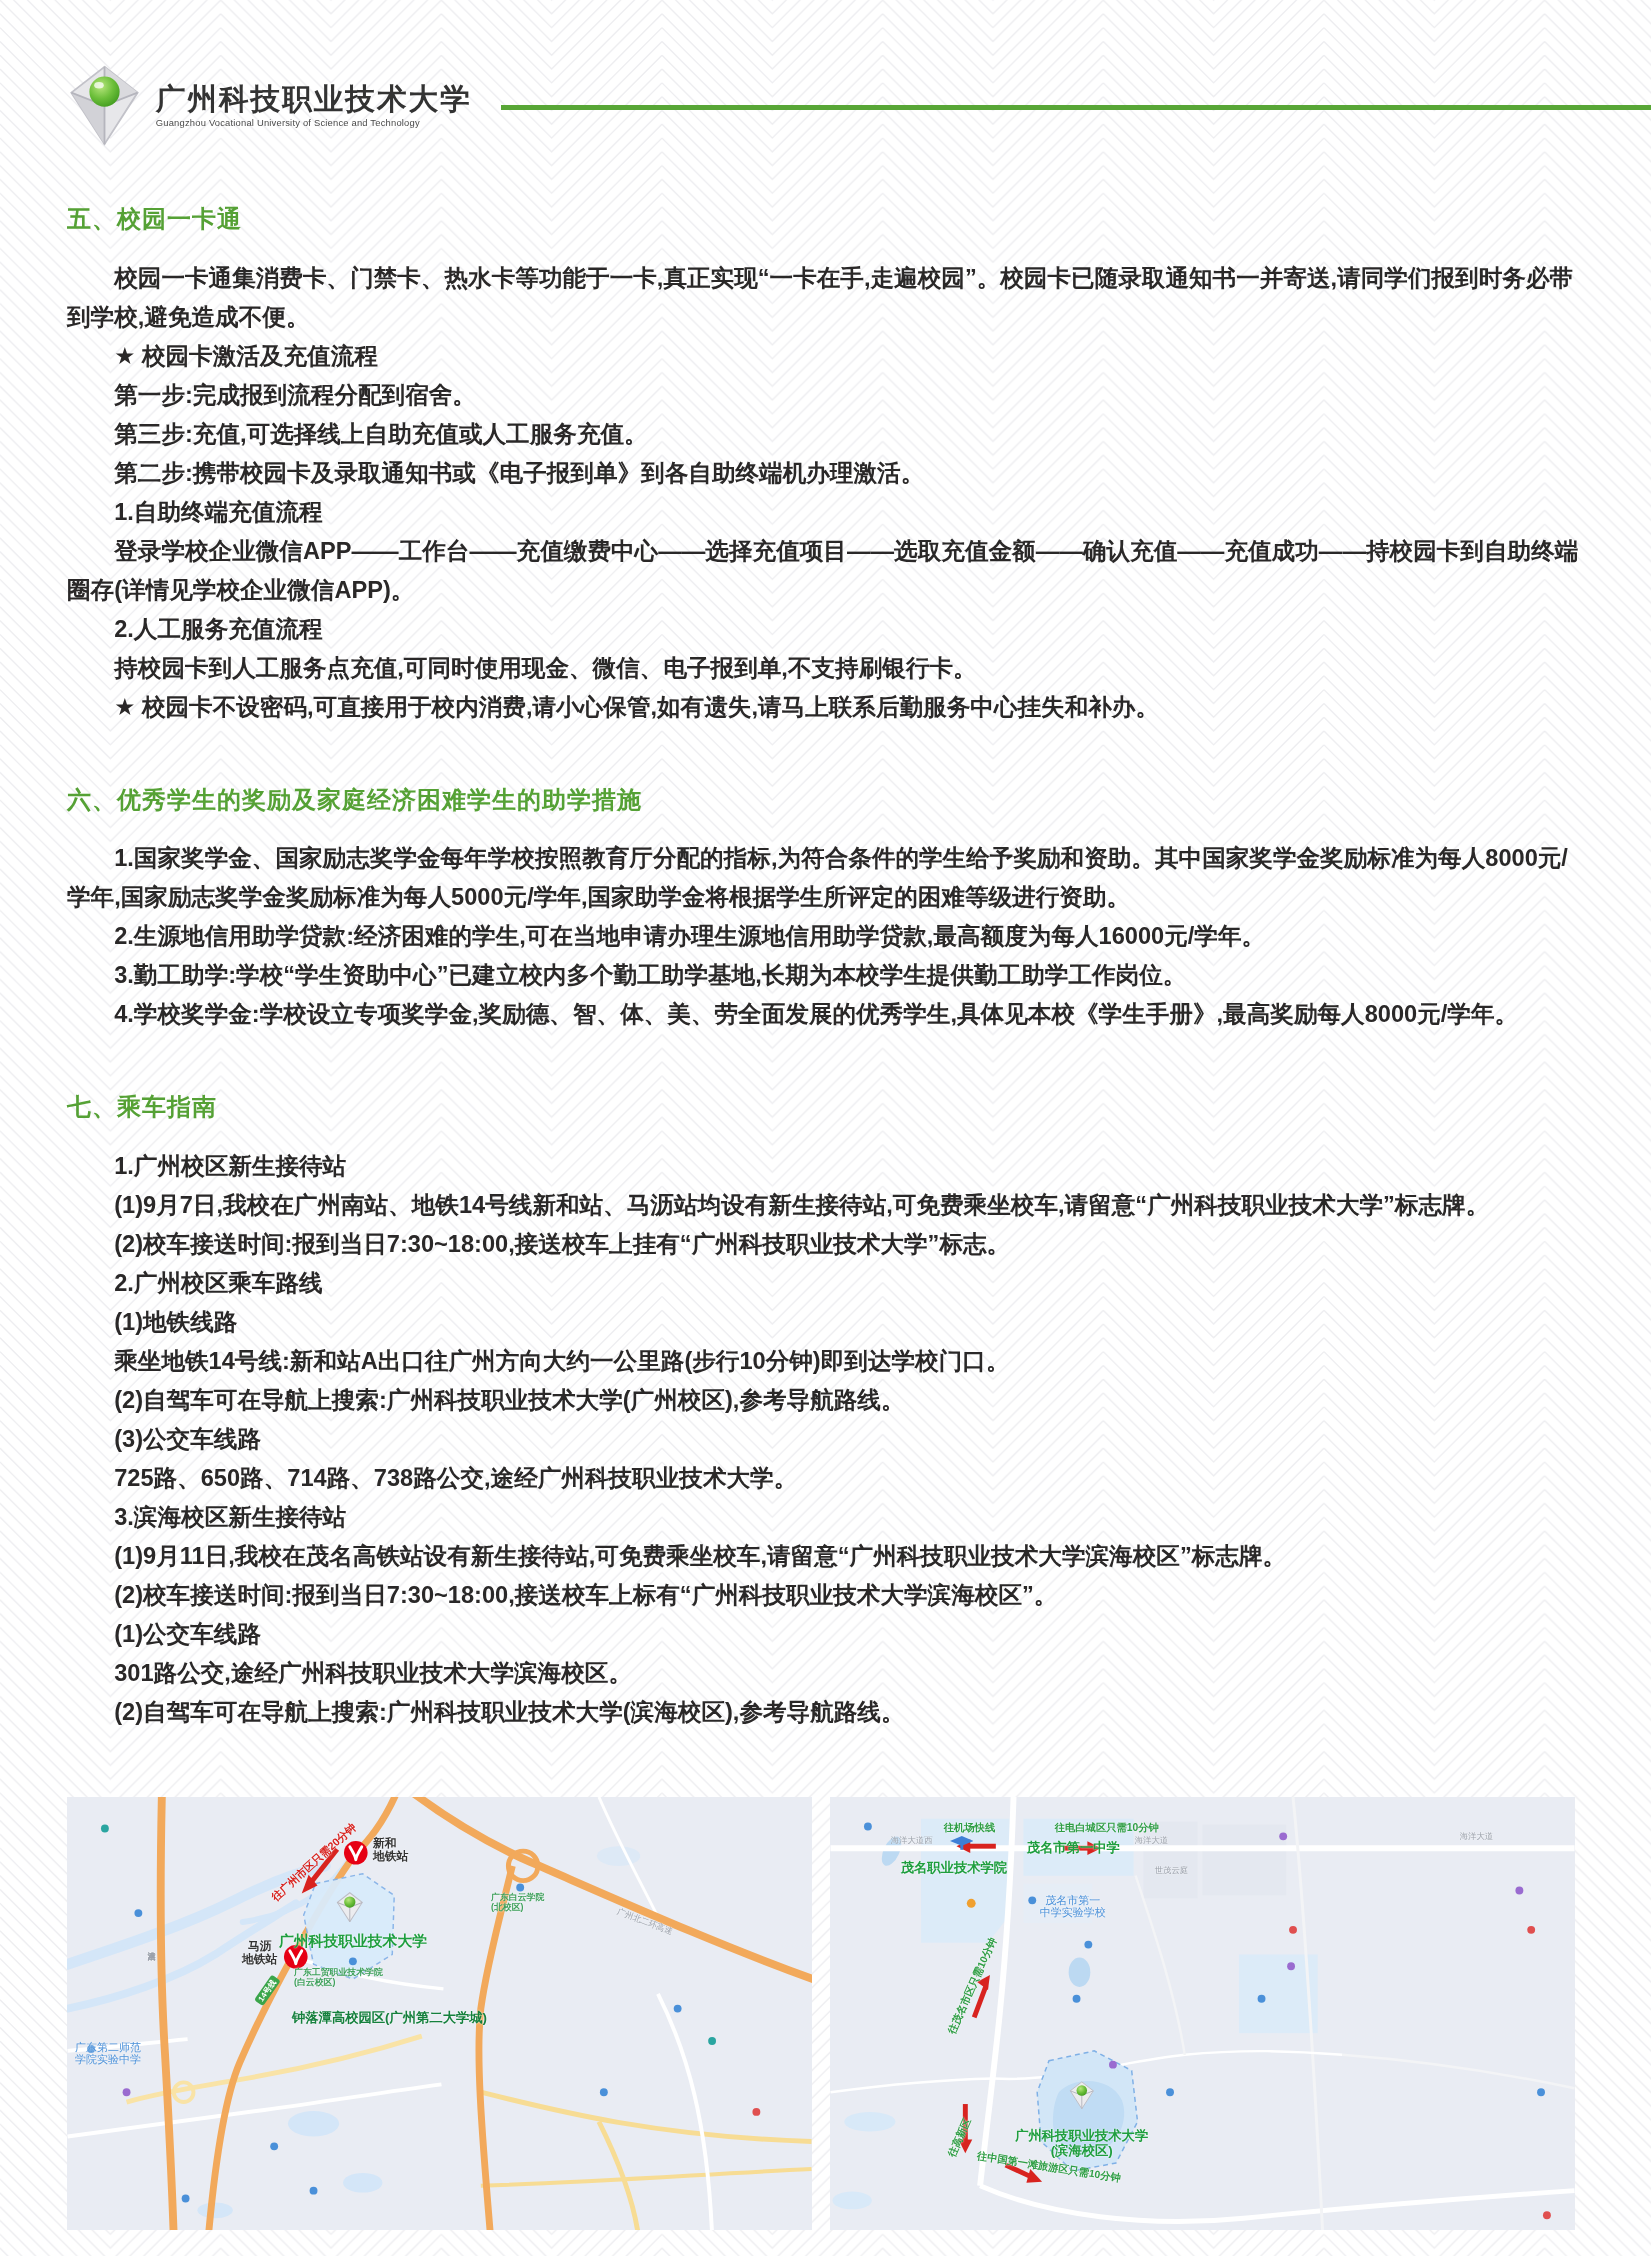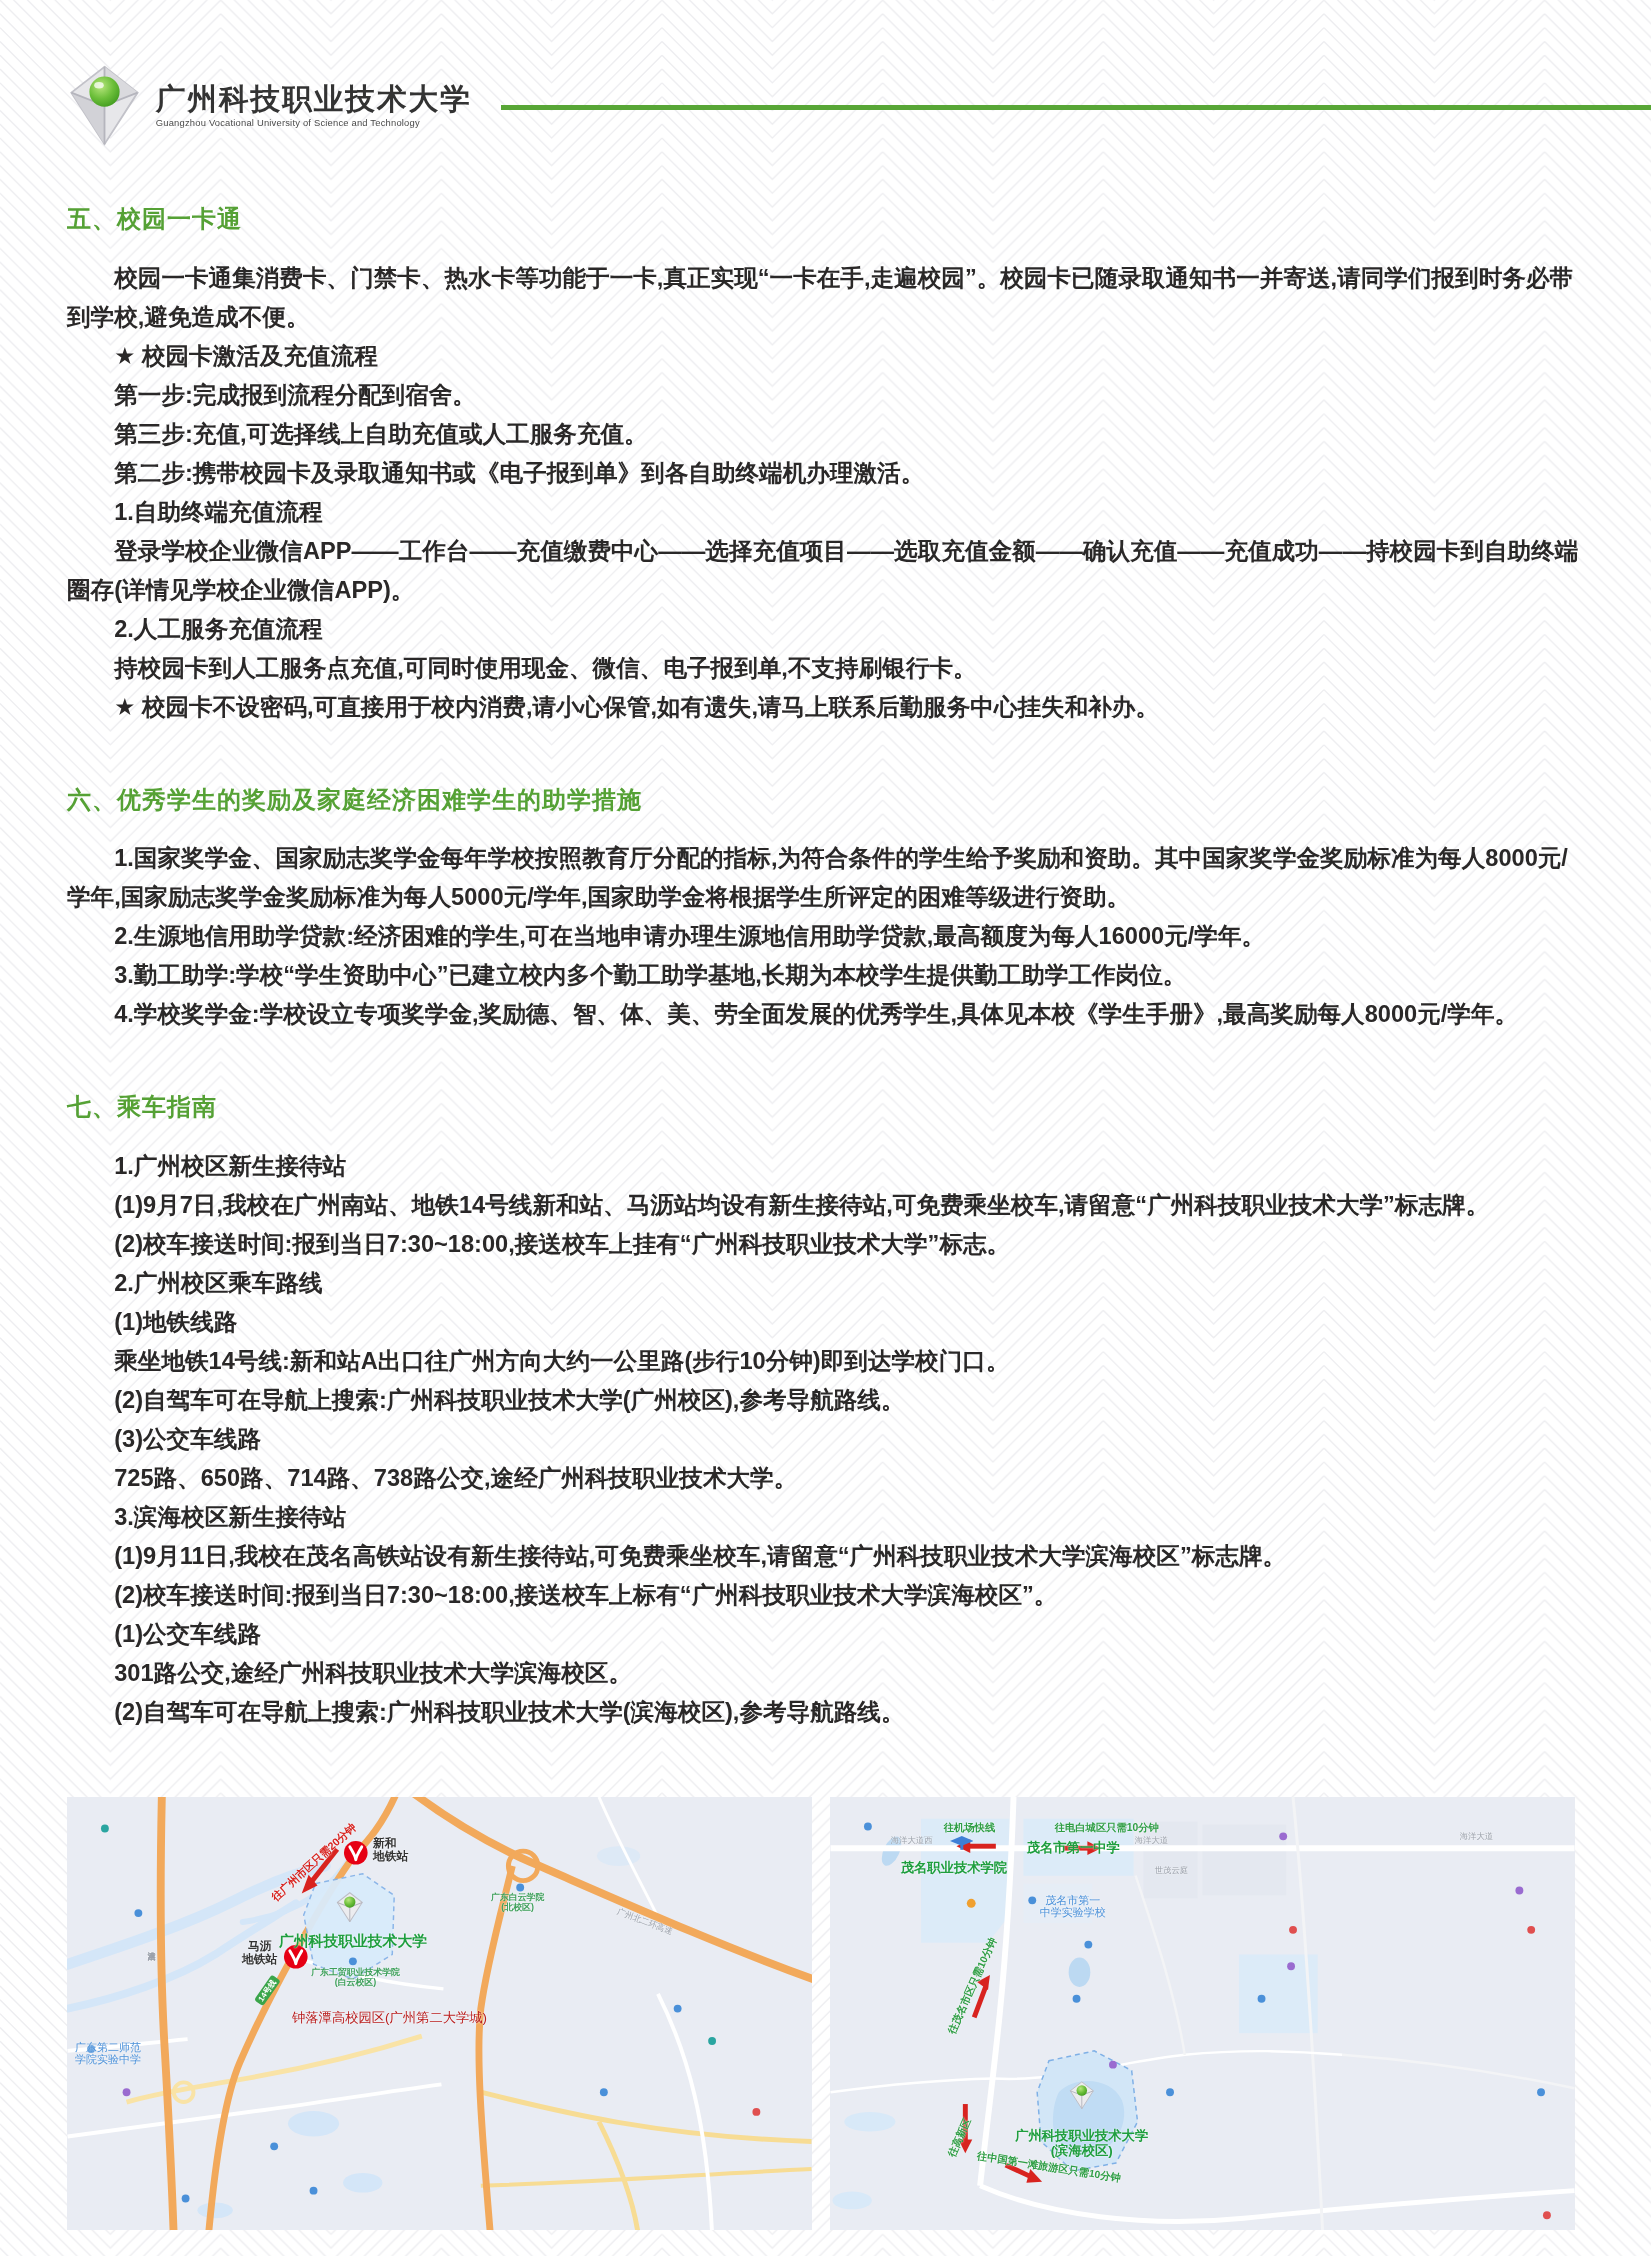--- a/index.html
+++ b/index.html
@@ -23,23 +23,23 @@
   h2.sec{font-size:24px;font-weight:700;color:#55a135;margin:57px 0 23.6px 0;letter-spacing:1px;}
   p.para{font-size:23.6px;font-weight:600;line-height:39px;margin:0;text-indent:2em;color:#2a2828;}
 
   
   .maps{display:flex;gap:17.7px;margin-top:65px;}
   .map{position:relative;width:745px;height:433px;background:#e9ecf3;overflow:hidden;flex:0 0 auto;}
   .map svg.base{position:absolute;left:0;top:0;}
   .mlabel{position:absolute;white-space:nowrap;line-height:1.15;}
   .lbl-green-big{font-size:14.8px;font-weight:700;color:#1e9e3e;text-shadow:0 0 2px #fff;}
   .lbl-green-mid{font-size:13.3px;font-weight:700;color:#1e9e3e;text-shadow:0 0 2px #fff;}
-  .lbl-green-sm{font-size:8.9px;font-weight:700;color:#3da05a;text-align:center;text-shadow:0 0 2px #fff;}
+  .lbl-green-sm{font-size:8.9px;font-weight:700;color:#3da05a;text-shadow:0 0 2px #fff;}
   .lbl-black{font-size:11.8px;font-weight:700;color:#333;text-shadow:0 0 2px #fff;}
-  .lbl-bold-black{font-size:13.3px;font-weight:400;color:#b91c1c;text-shadow:0 0 2px #fff;}
+  .lbl-bold-black{font-size:13.3px;font-weight:700;color:#15803d;text-shadow:0 0 2px #fff;}
   .lbl-gray{font-size:8.4px;color:#9aa0aa;text-shadow:0 0 2px #fff;}
   .lbl-blue{font-size:11px;color:#4a90d9;text-align:center;text-shadow:0 0 2px #fff;}
   .lbl-red-note{font-size:10.8px;font-weight:700;color:#d8231f;text-shadow:0 0 2px #fff;}
   .lbl-green-note{font-size:10.3px;font-weight:700;color:#2f9e45;text-shadow:0 0 2px #fff;}
   .badge-line{display:inline-block;background:#3aa54a;color:#fff;font-size:7.9px;font-weight:700;
     padding:1px 3px;border-radius:3px;}
   .vertical{writing-mode:vertical-rl;}
   .tac{text-align:center;}
 </style>
 </head>

